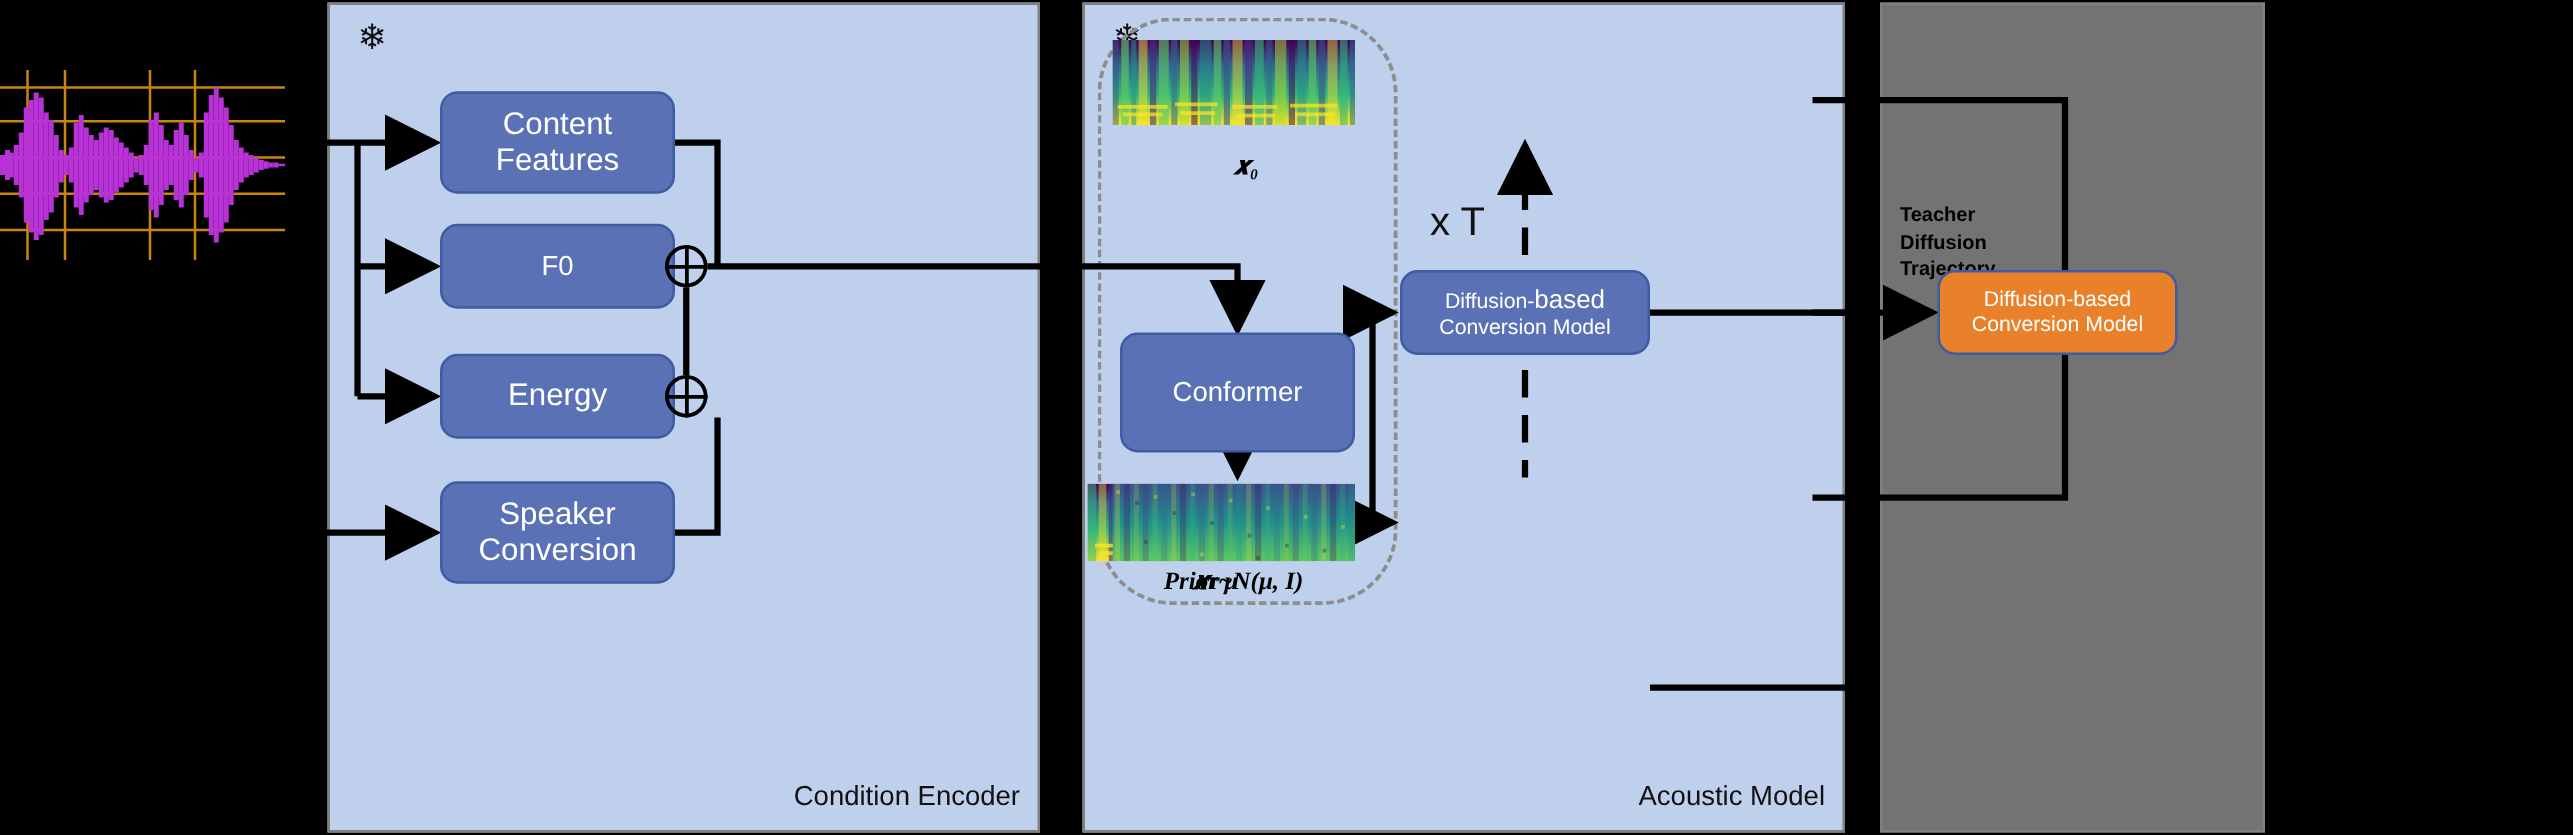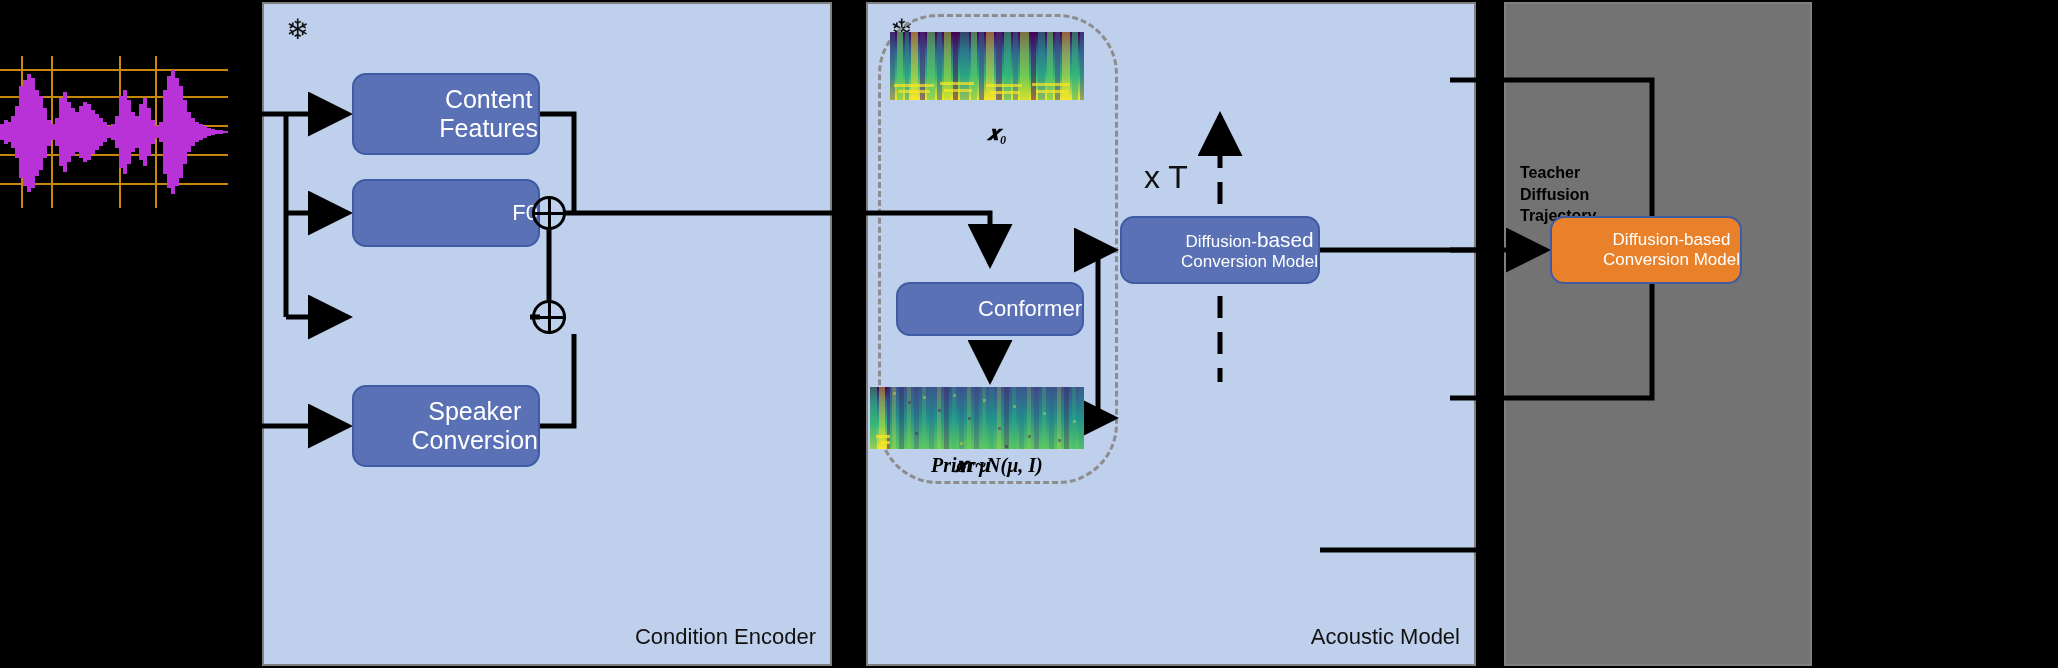--- a/index.html
+++ b/index.html
@@ -32,30 +32,30 @@
     position:absolute;font-size:28px;line-height:28px;color:#101010;
     user-select:none;
   }
   #snow-cond{left:22px;top:12px;}
   #snow-ac{left:22px;top:12px;}
 
   
   .node{
     position:absolute;box-sizing:border-box;
     background:#5a72b5;border:2px solid #3f5ba3;border-radius:14px;
-    color:#ffffff;display:flex;align-items:center;justify-content:flex-end;
+    color:#ffffff;display:flex;align-items:center;justify-content:center;
     text-align:center;line-height:1.18;
   }
   .node.orange{background:#e8812a;border:2px solid #3f5ba3;}
 
   #n-content {left:88px; top:69px;  width:188px;height:82px; font-size:25px;}
   #n-f0      {left:88px; top:175px; width:188px;height:68px; font-size:22px;}
   #n-energy  {left:88px; top:279px; width:188px;height:68px; font-size:25px;}
   #n-speaker {left:88px; top:381px; width:188px;height:82px; font-size:25px;}
-  #n-conformer{left:28px;top:278px; width:188px;height:54px; font-size:22px;}
+  #n-conformer{left:28px;top:262px; width:188px;height:96px; font-size:22px;}
   #n-diff-ac {left:252px;top:212px; width:200px;height:68px; font-size:17px;}
   #n-diff-t  {left:44px; top:212px; width:192px;height:68px; font-size:17px;}
 
   .two-line{display:block;}
   .big-word{font-size:1.22em;}
 
   
   #teacher-label{
     position:absolute;left:14px;top:158px;width:120px;
     font-size:16px;font-weight:bold;color:#000;line-height:1.35;
@@ -240,20 +240,23 @@
       <span>
           <span class="two-line">Content</span>
           <span class="two-line">Features</span>
         </span>
     </div>
 
     <div class="node" id="n-f0">
       <span>F0</span>
     </div>
 
+    <div class="node" id="n-energy">
+      <span>Energy</span>
+    </div>
 
     <div class="node" id="n-speaker">
       <span>
           <span class="two-line">Speaker</span>
           <span class="two-line">Conversion</span>
         </span>
     </div>
 
     <div class="plus" id="plus-1"></div>
     <div class="plus" id="plus-2"></div>

